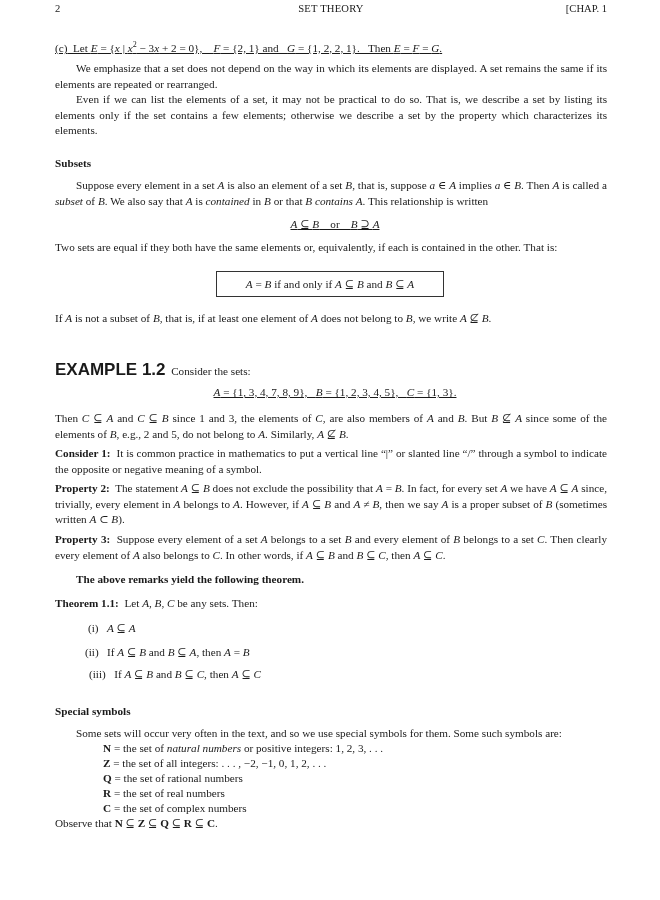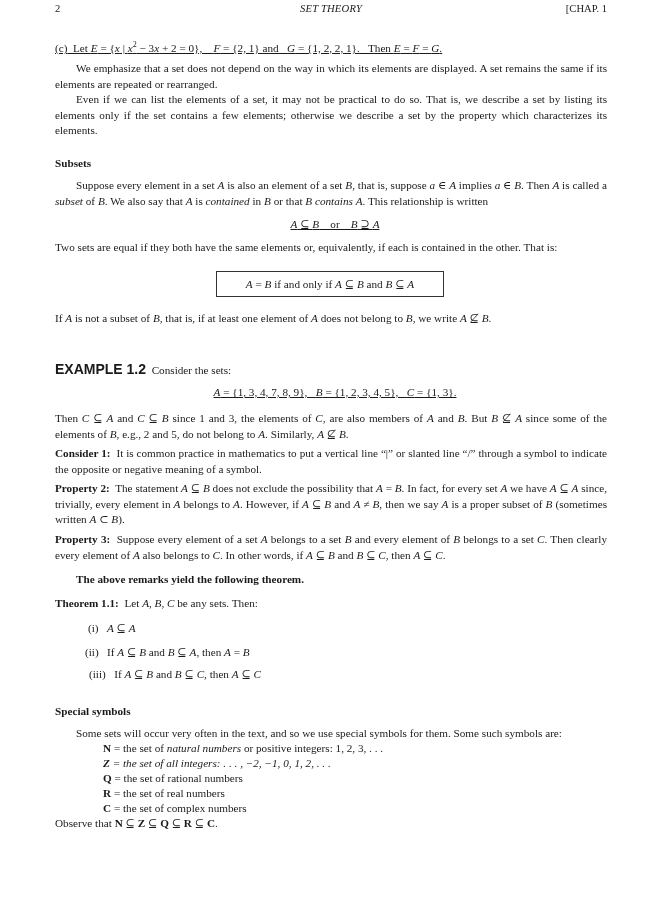--- a/index.html
+++ b/index.html
@@ -9,25 +9,25 @@
     color: #1a1a1a;
     font-size: 11.2px;
     line-height: 15.5px;
   }
   .page { position: absolute; left: 55px; top: 0; width: 552px; }
   .abs { position: absolute; left: 0; white-space: nowrap; }
   .wrap { position: absolute; left: 0; width: 552px; text-align: justify; white-space: normal; }
   i, .it { font-style: italic; }
   b { font-weight: bold; }
   .indent { text-indent: 21px; }
-  .sans { font-family: "Liberation Sans", "DejaVu Sans", sans-serif; font-weight: bold; font-size: 14px; }
+  .sans { font-family: "Liberation Sans", "DejaVu Sans", sans-serif; font-weight: bold; font-size: 17px; }
 
   .running-head { top: 1px; height: 14px; width: 552px; font-size: 10.6px; }
   .rh-page { position: absolute; left: 0; top: 0; }
-  .rh-title { position: absolute; left: 0; width: 552px; text-align: center; top: 0; letter-spacing: 0.2px; font-style: italic; }
+  .rh-title { position: absolute; left: 0; width: 552px; text-align: center; top: 0; letter-spacing: 0.2px; }
   .rh-chap { position: absolute; right: 0; top: 0; }
 
   .center { position: absolute; left: 4px; width: 552px; text-align: center; white-space: nowrap; text-decoration: underline; }
   .boxed {
     position: absolute; left: 161px; top: 271px; width: 228px; height: 26px;
     border: 1.3px solid #333; box-sizing: border-box;
     text-align: center; line-height: 24px;
   }
   .theorem-item { position: absolute; white-space: nowrap; }
   .sym-line { position: absolute; left: 48px; white-space: nowrap; }
@@ -94,19 +94,19 @@
   </div>
   <div class="theorem-item" style="top:667px; left:27px;margin-left:7px;">
     <span>(iii)</span>&nbsp;&nbsp;
     <span>If <i>A</i> ⊆ <i>B</i> and <i>B</i> ⊆ <i>C</i>, then <i>A</i> ⊆ <i>C</i></span>
   </div>
 
   <div class="abs" style="top:704px;"><b>Special symbols</b></div>
   <div class="abs" style="top:726px; left:21px;text-align:center;">Some sets will occur very often in the text, and so we use special symbols for them. Some such symbols are:</div>
 
   <div class="sym-line" style="top:741px;"><b>N</b><span> = the set of <i>natural numbers</i> or positive integers: 1, 2, 3, . . .</span></div>
-  <div class="sym-line" style="top:756px;font-style:italic;"><b>Z</b><span> = the set of all integers: . . . , −2, −1, 0, 1, 2, . . .</span></div>
+  <div class="sym-line" style="top:756px;"><b>Z</b><span> = the set of all integers: . . . , −2, −1, 0, 1, 2, . . .</span></div>
   <div class="sym-line" style="top:771px;"><b>Q</b><span> = the set of rational numbers</span></div>
   <div class="sym-line" style="top:786px;"><b>R</b><span> = the set of real numbers</span></div>
   <div class="sym-line" style="top:801px;"><b>C</b><span> = the set of complex numbers</span></div>
 
   <div class="abs" style="top:816px;">Observe that <b>N</b> ⊆ <b>Z</b> ⊆ <b>Q</b> ⊆ <b>R</b> ⊆ <b>C</b>.</div>
 </div>
 
 </body></html>

